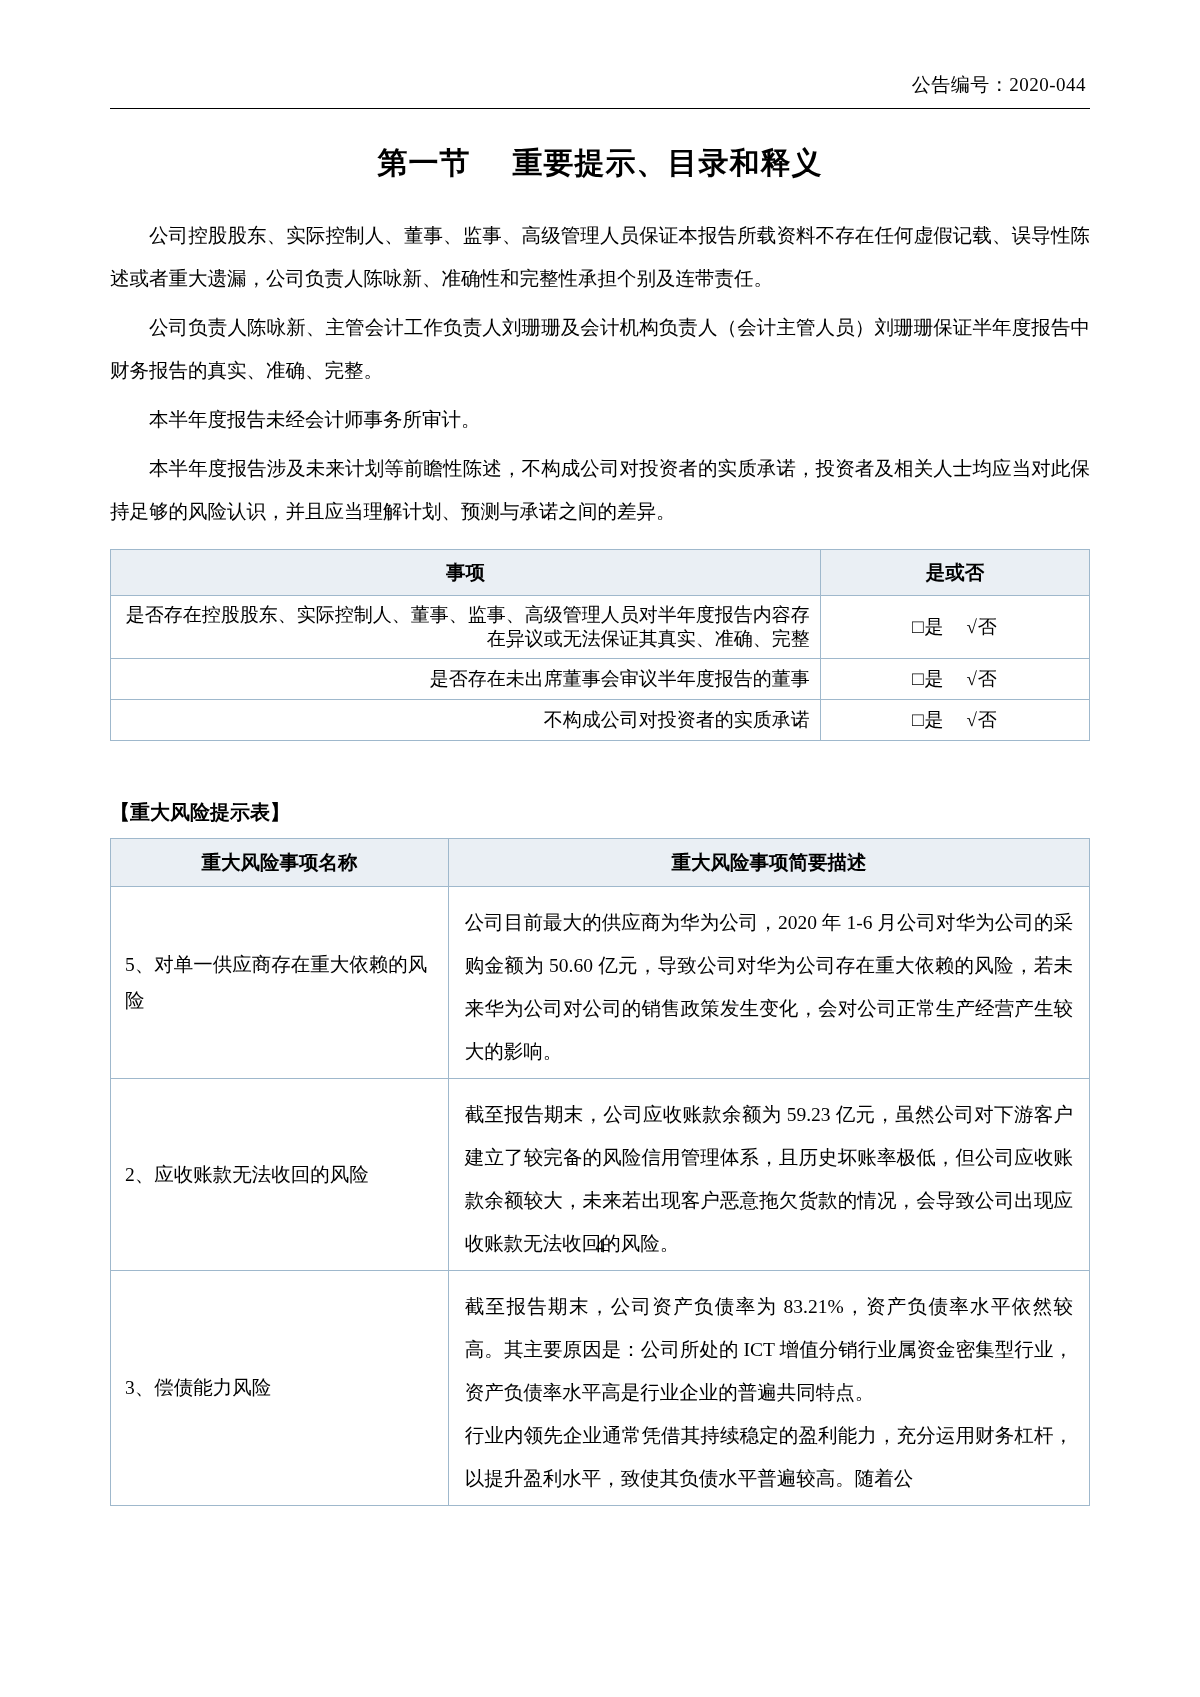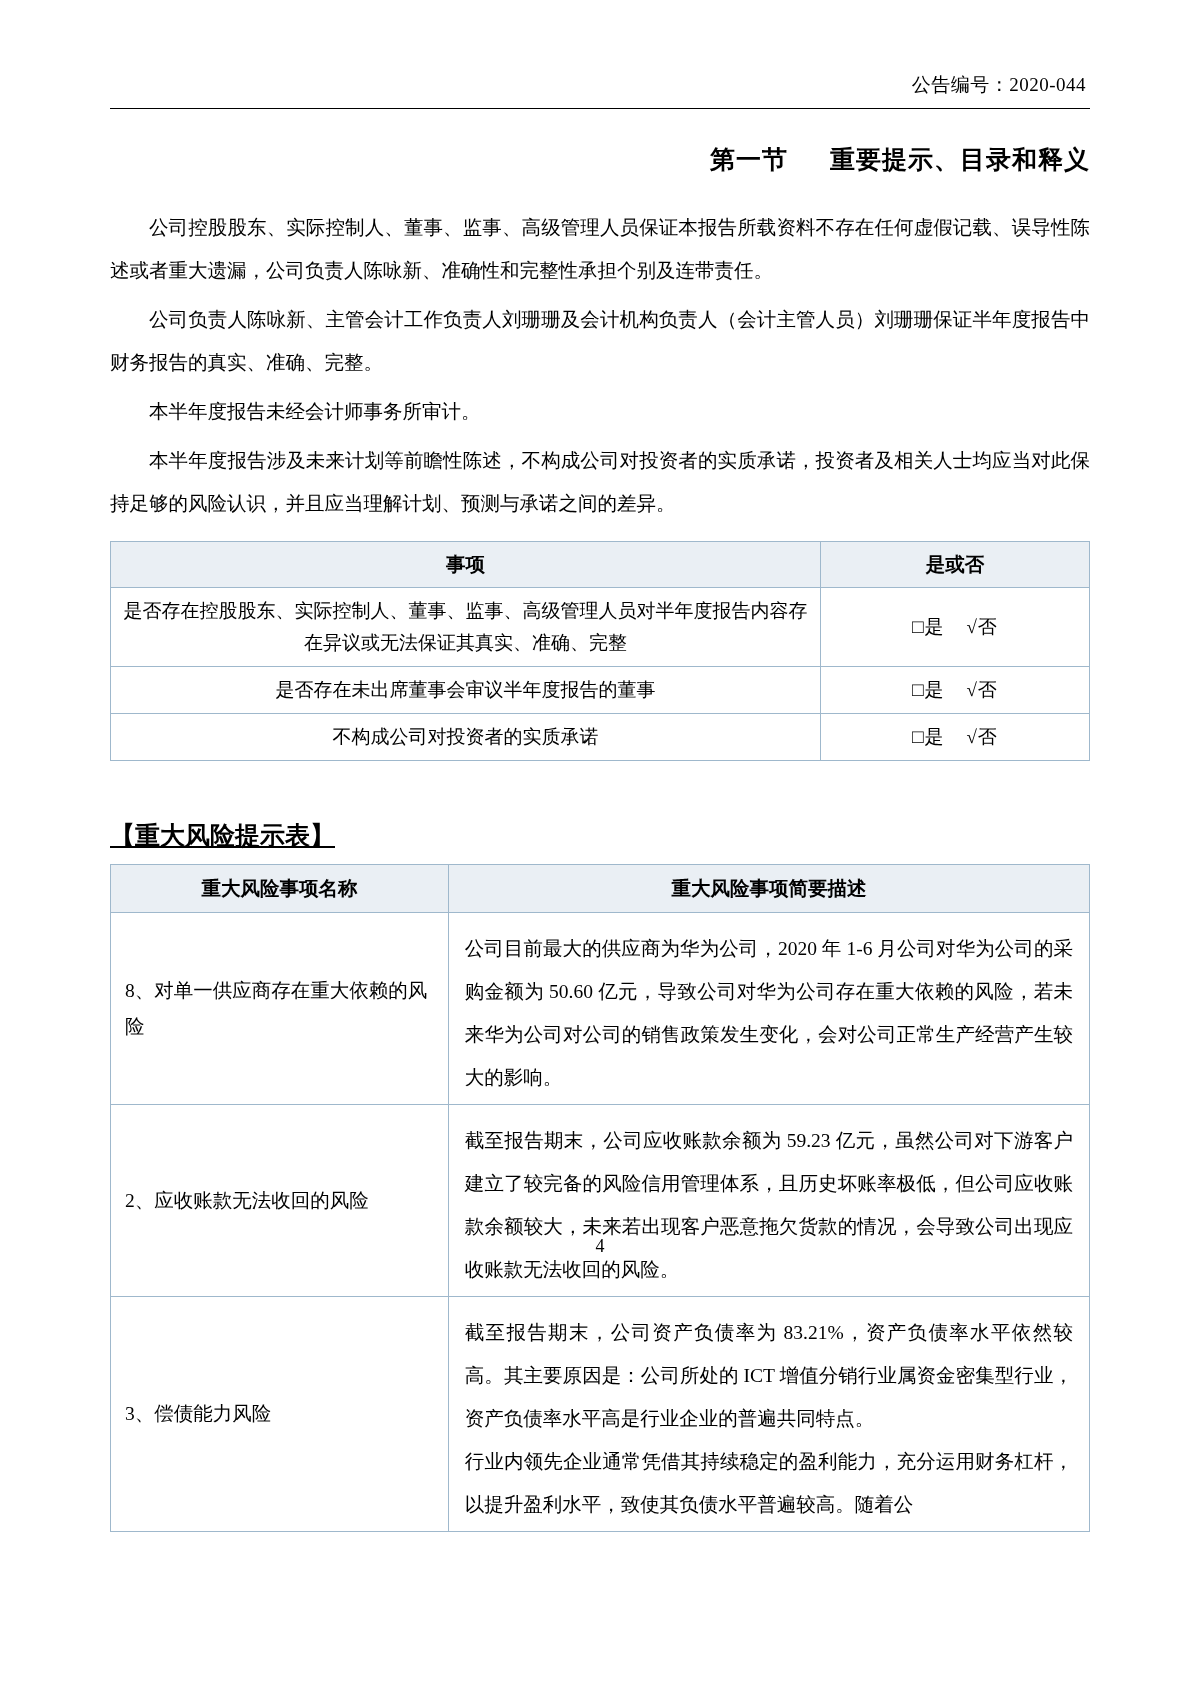--- a/index.html
+++ b/index.html
@@ -28,24 +28,24 @@
     letter-spacing: 0.5px;
     padding-right: 4px;
     padding-bottom: 10px;
   }
   .header-rule {
     border-bottom: 1.5px solid #000;
     margin-bottom: 34px;
   }
   
   .section-title {
-    text-align: right;
+    text-align: center;
     font-family: Liberation Serif, serif;
     font-weight: bold;
-    font-size: 25px;
+    font-size: 30px;
     letter-spacing: 1px;
     margin: 26px 0 30px 0;
   }
   .section-title .sec-no {
     margin-right: 42px;
   }
   
   p.body-par {
     font-size: 19.5px;
     line-height: 43px;
@@ -72,41 +72,40 @@
   table.t1 th {
     background: #eaeff4;
     text-align: center;
     font-weight: normal;
     font-family: "DejaVu Sans", "Liberation Sans", sans-serif;
     font-weight: bold;
     font-size: 19.5px;
     padding: 9px 10px;
   }
   table.t1 td.item {
-    line-height: 32px;
-    text-align: center;
+    line-height: 24px;
+    text-align: right;
     margin-left: 12px;
   }
   table.t1 td.yn {
     text-align: center;
     white-space: nowrap;
     font-size: 19px;
   }
   .yn .box {
     letter-spacing: 1px;
   }
   .yn .gap { display:inline-block; width: 22px; }
 
   
   .risk-heading {
     font-family: "DejaVu Sans", "Liberation Sans", sans-serif;
     font-weight: bold;
-    font-size: 25px;
+    font-size: 20px;
     margin: 58px 0 12px 0;
-    text-decoration: underline;
   }
   table.t2 th, table.t2 td {
     border: 1px solid #9fb8cc;
     vertical-align: middle;
   }
   table.t2 th {
     background: #eaeff4;
     font-family: "DejaVu Sans", "Liberation Sans", sans-serif;
     font-weight: bold;
     font-size: 19.5px;
@@ -199,21 +198,21 @@
       <col style="width:65.5%">
     </colgroup>
     <thead>
       <tr>
         <th>重大风险事项名称</th>
         <th>重大风险事项简要描述</th>
       </tr>
     </thead>
     <tbody>
       <tr>
-        <td class="name">8、对单一供应商存在重大依赖的风险</td>
+        <td class="name">5、对单一供应商存在重大依赖的风险</td>
         <td class="desc">公司目前最大的供应商为华为公司，2020 年 1-6 月公司对华为公司的采购金额为 50.60 亿元，导致公司对华为公司存在重大依赖的风险，若未来华为公司对公司的销售政策发生变化，会对公司正常生产经营产生较大的影响。</td>
       </tr>
       <tr>
         <td class="name">2、应收账款无法收回的风险</td>
         <td class="desc">截至报告期末，公司应收账款余额为 59.23 亿元，虽然公司对下游客户建立了较完备的风险信用管理体系，且历史坏账率极低，但公司应收账款余额较大，未来若出现客户恶意拖欠货款的情况，会导致公司出现应收账款无法收回的风险。</td>
       </tr>
       <tr>
         <td class="name">3、偿债能力风险</td>
         <td class="desc">
           <p>截至报告期末，公司资产负债率为 83.21%，资产负债率水平依然较高。其主要原因是：公司所处的 ICT 增值分销行业属资金密集型行业，资产负债率水平高是行业企业的普遍共同特点。</p>

